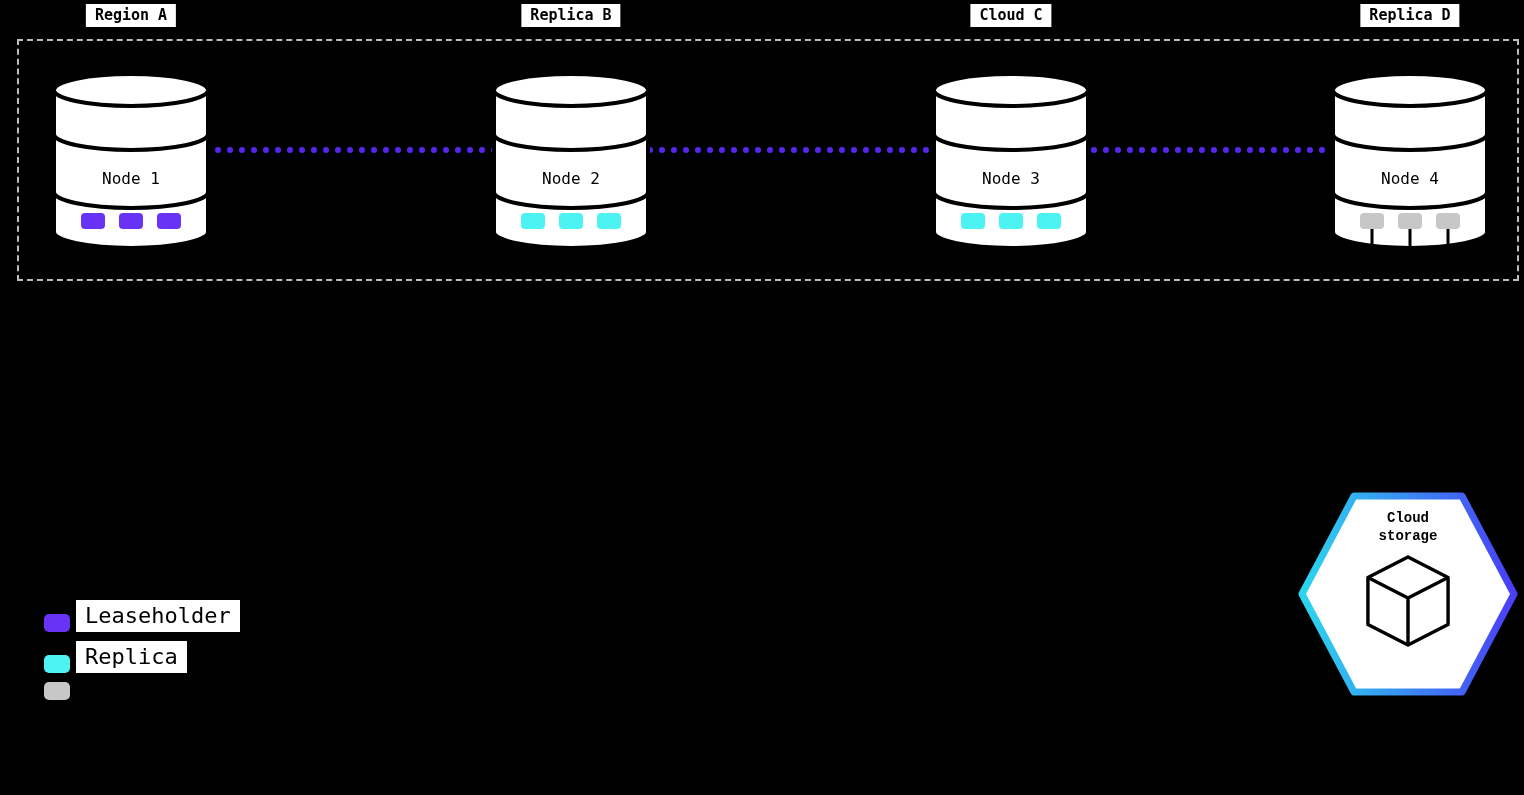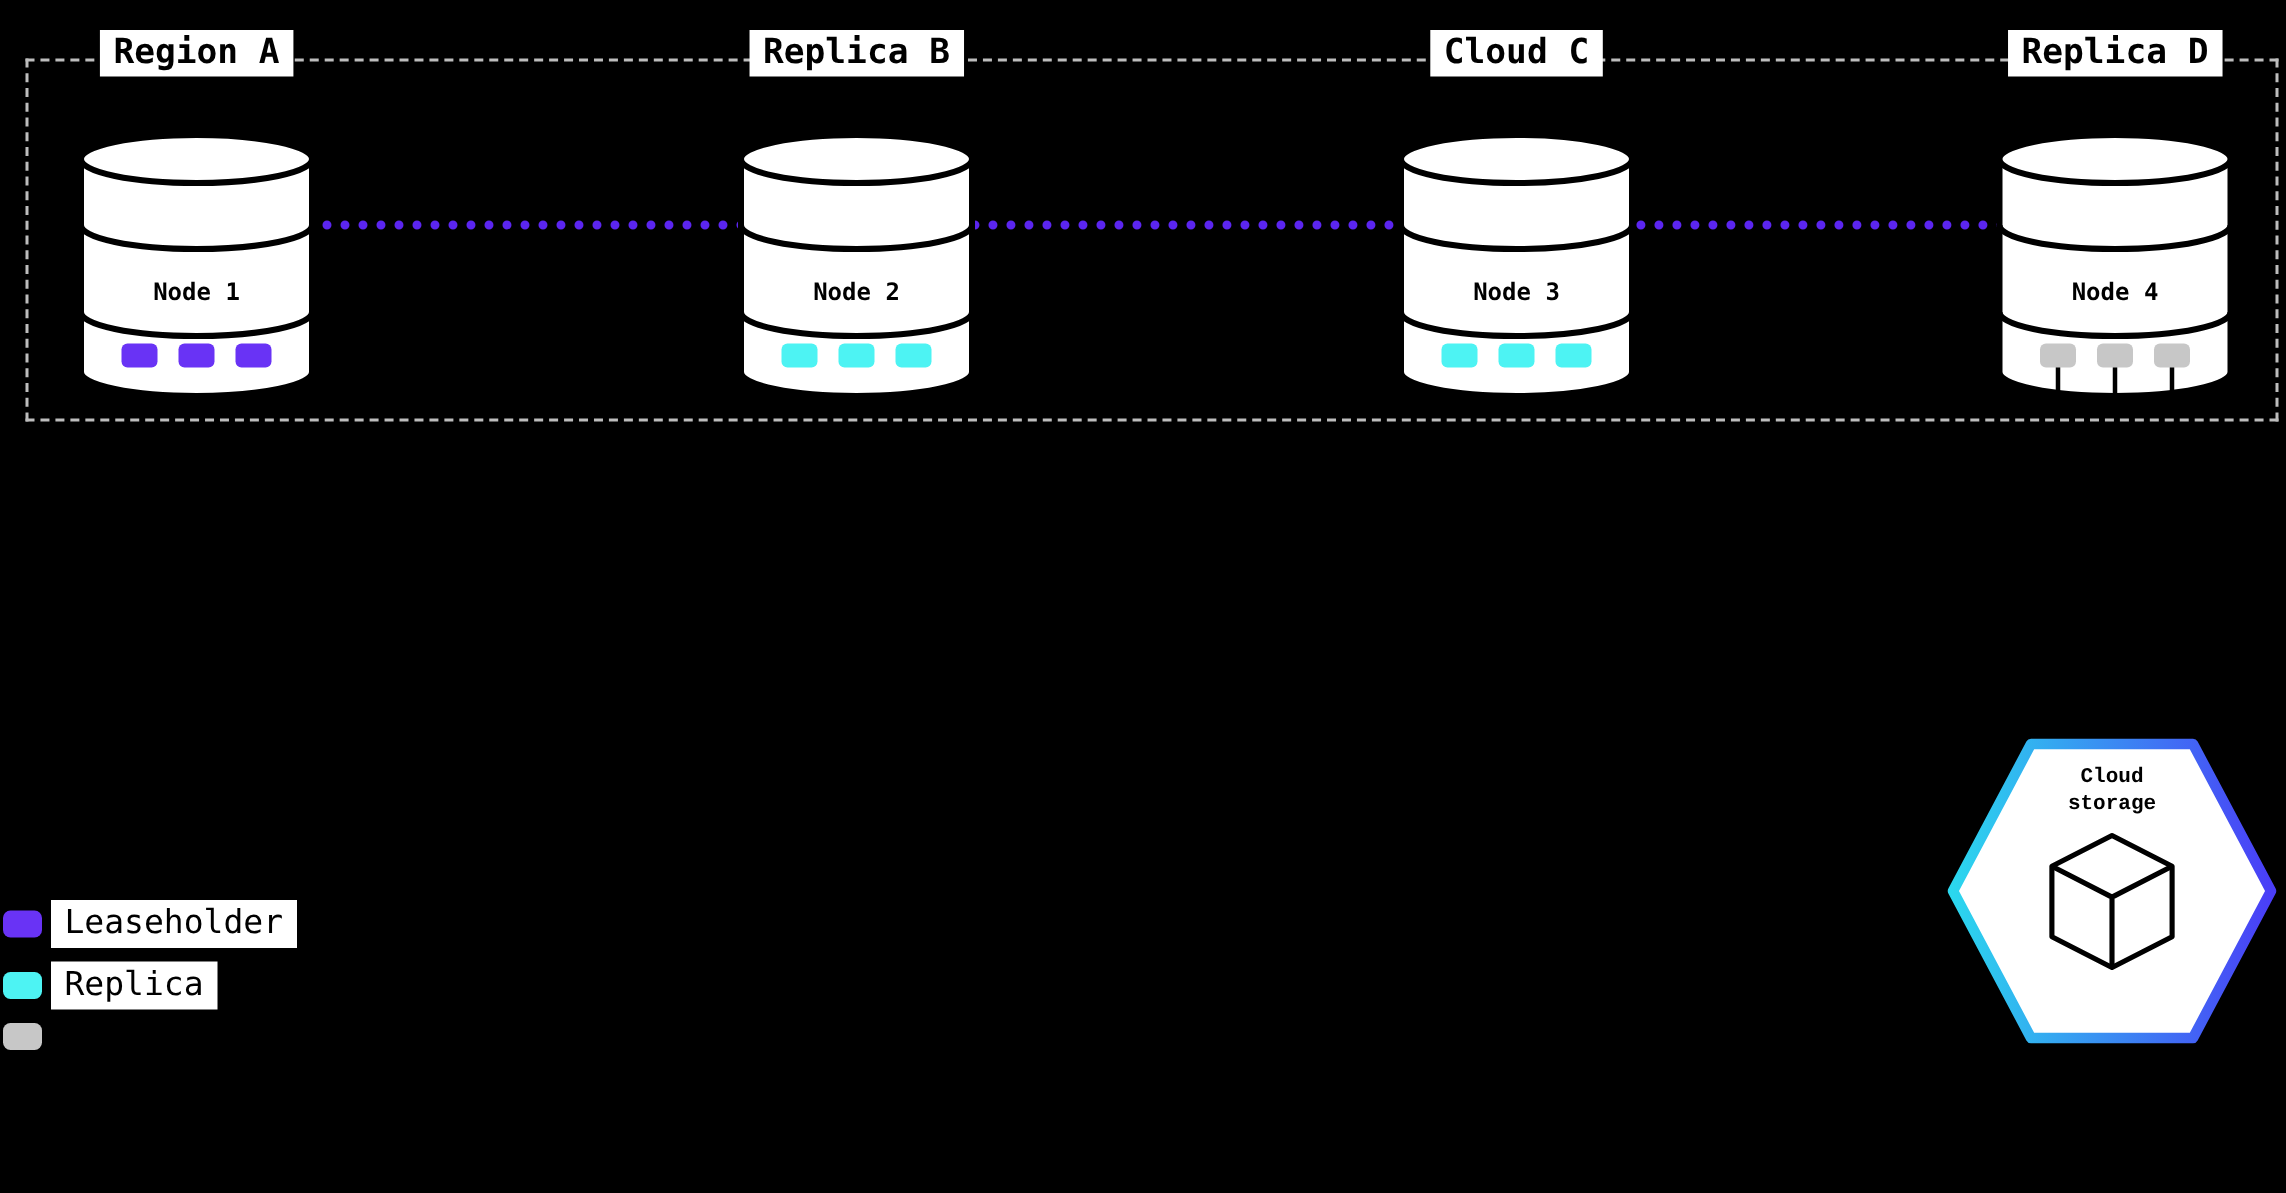--- a/index.html
+++ b/index.html
@@ -6,51 +6,51 @@
   body{
     width:1524px;height:795px;
     background:#000;
     font-family:"DejaVu Sans Mono","Liberation Mono",monospace;
     overflow:hidden;
   }
   .canvas{position:relative;width:1524px;height:795px;}
 
   
   .region-label{
-    position:absolute;top:20px;transform:translateX(-50%);
+    position:absolute;top:4px;transform:translateX(-50%);
     background:#fff;color:#000;
-    font-weight:bold;font-size:23px;line-height:1;
+    font-weight:bold;font-size:15px;line-height:1;
     padding:4px 9px;white-space:nowrap;z-index:3;
   }
   .rl0{left:131px}.rl1{left:571px}.rl2{left:1011px}.rl3{left:1410px}
 
   
   .cluster-box{
     position:absolute;left:17px;top:39px;width:1498px;height:238px;
     border:2px dashed #bdbdbd;z-index:0;
   }
 
   
   .connector{
     position:absolute;left:131px;top:147px;width:1279px;height:0;
     border-top:6px dotted #5b25f0;z-index:0;
   }
 
   
-  .node{position:absolute;top:88px;width:160px;height:180px;z-index:1;font-weight:bold;}
+  .node{position:absolute;top:72px;width:160px;height:180px;z-index:1;}
   .n0{left:51px}.n1{left:491px}.n2{left:931px}.n3{left:1330px}
   .cyl{width:160px;height:180px;display:block;}
   .cyl text{
     font-family:"DejaVu Sans Mono","Liberation Mono",monospace;
     font-size:16px;
   }
 
   
   .legend{position:absolute;left:2px;top:600px;display:flex;flex-direction:column;gap:9px;z-index:2;}
-  .legend-item{display:flex;align-items:center;gap:6px;}
+  .legend-item{display:flex;align-items:flex-end;gap:6px;margin-left:42px;}
   .swatch{width:26px;height:18px;border-radius:5px;flex:0 0 auto;}
   .legend-label{
     background:#fff;color:#000;font-size:22px;line-height:1;
     padding:5px 9px;white-space:nowrap;
   }
 
   
   .cloud{position:absolute;left:1297px;top:491px;width:222px;height:206px;z-index:2;}
   .hex-svg{position:absolute;left:0;top:0;width:222px;height:206px;}
   .cloud-label{

